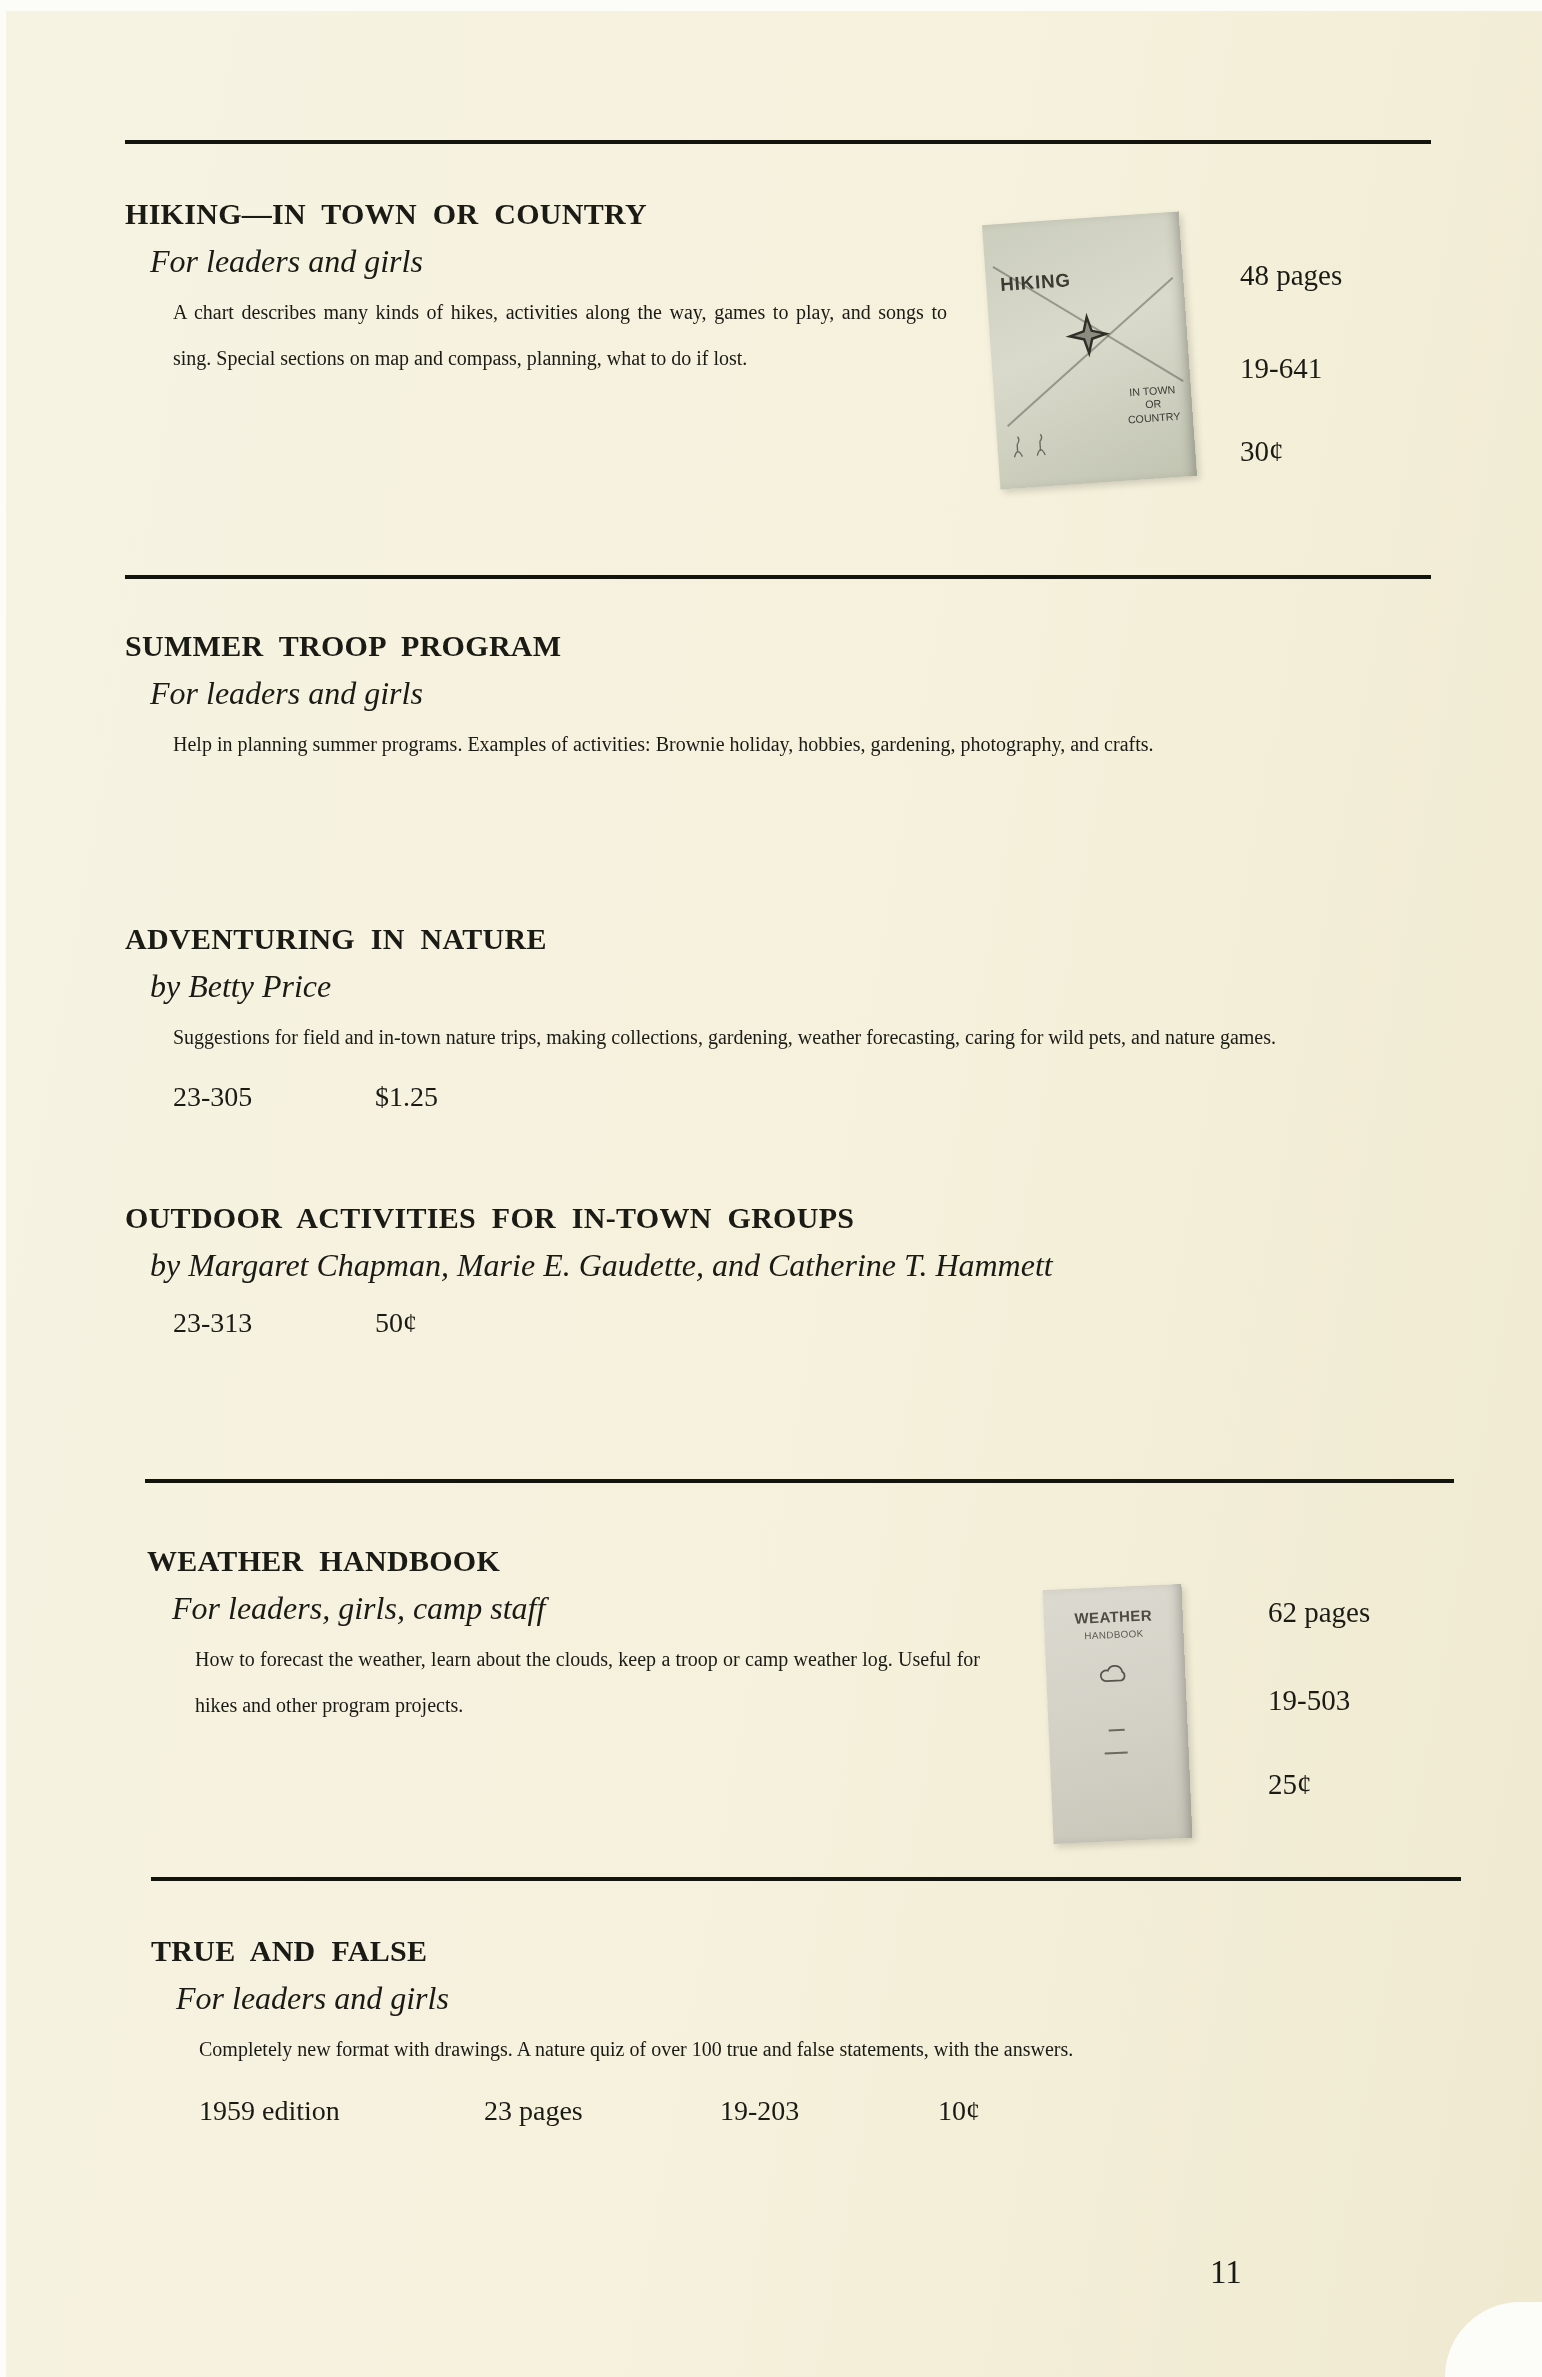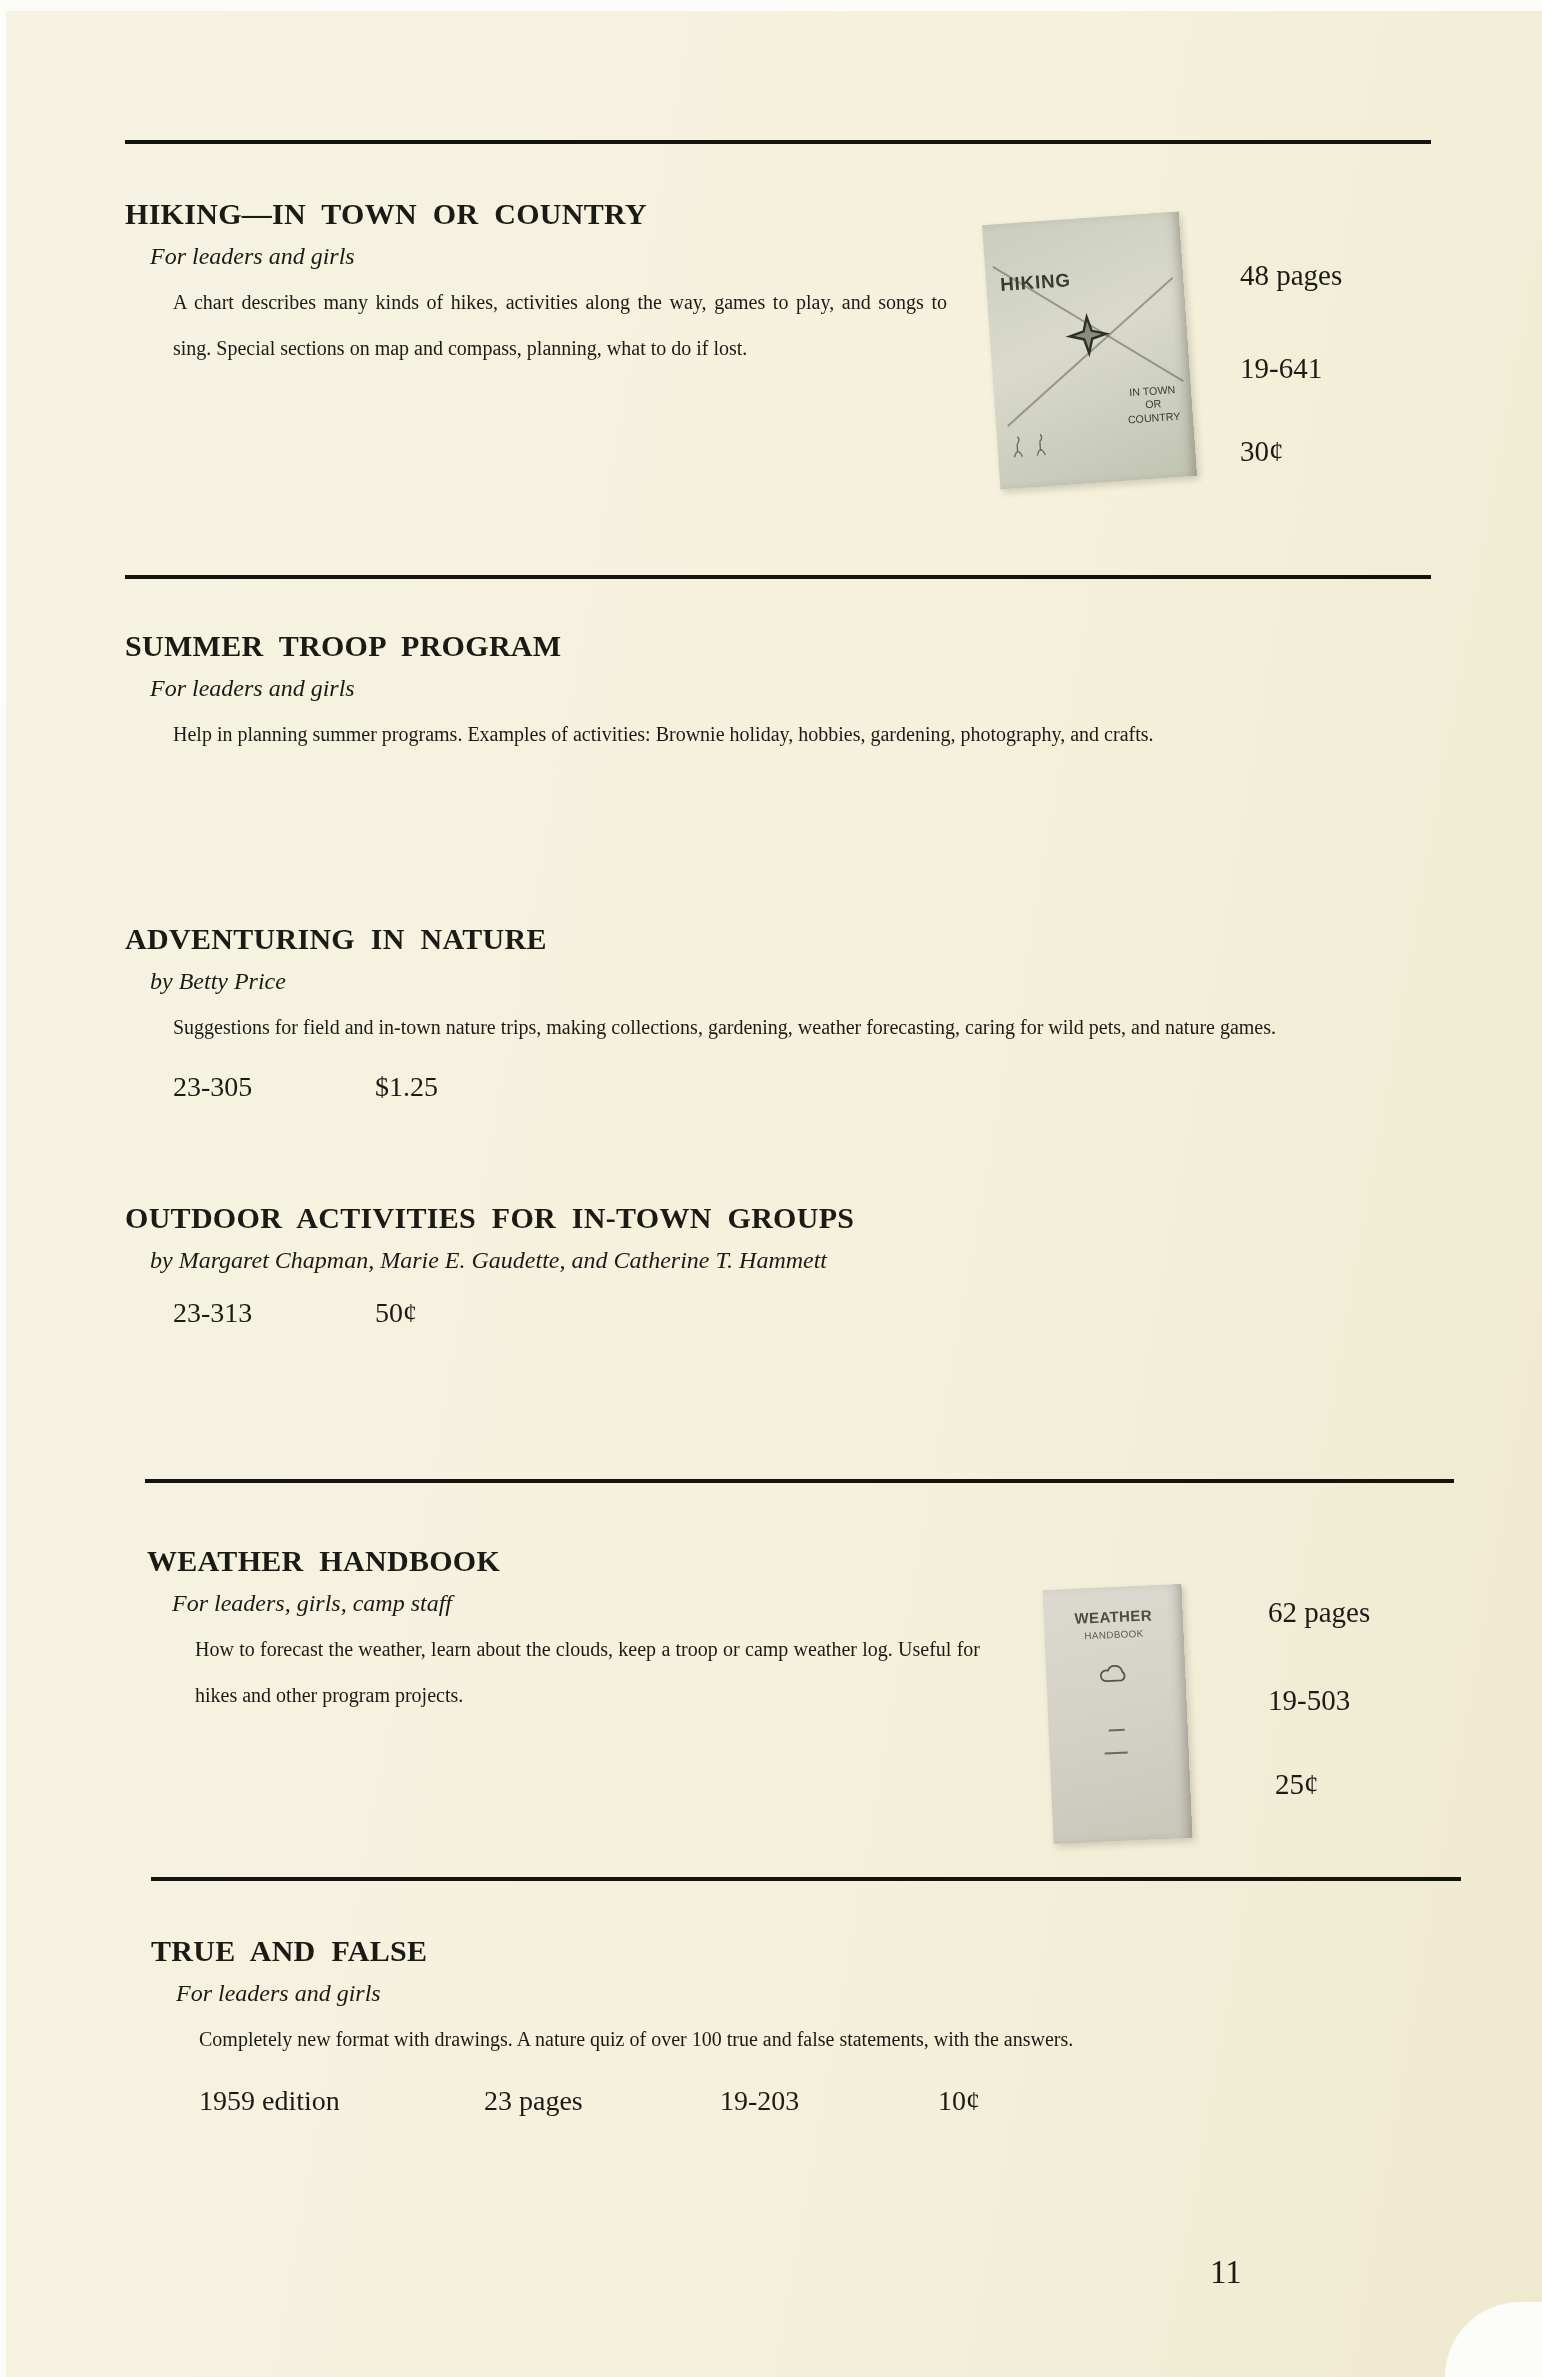--- a/index.html
+++ b/index.html
@@ -22,21 +22,21 @@
   #rule-1 { top: 140px; left: 125px; width: 1306px; }
   #rule-2 { top: 575px; left: 125px; width: 1306px; }
   #rule-3 { top: 1479px; left: 145px; width: 1309px; }
   #rule-4 { top: 1877px; left: 151px; width: 1310px; }
 
   .entry { position: absolute; }
   .title {
     margin: 0; font-size: 30px; font-weight: bold;
     word-spacing: 8px; letter-spacing: 0.3px;
   }
-  .byline { margin: 12.4px 0 0 25px; font-size: 24px; font-style: italic; }
+  .byline { margin: 12.4px 0 0 25px; font-size: 32px; font-style: italic; }
   .desc { margin: 9px 0 0 48px; font-size: 20px; line-height: 46px; text-align: justify; }
   .meta { margin: 23px 0 0 48px; font-size: 28px; white-space: nowrap; }
   .meta span { display: inline-block; }
 
   #entry-hiking { top: 197px; left: 125px; width: 1332px; }
   #entry-hiking .desc { width: 774px; }
   #entry-summer { top: 629px; left: 125px; width: 1332px; }
   #entry-summer .desc { width: 1282px; }
   #entry-summer .meta span:nth-child(1) { width: 234px; }
   #entry-summer .meta span:nth-child(2) { width: 189px; }
@@ -57,21 +57,21 @@
 
   .side { position: absolute; font-size: 29px; width: 195px; }
   .side div { position: absolute; left: 0; white-space: nowrap; }
   #entry-hiking .side { left: 1115px; top: 0; }
   #entry-hiking .side .v-pages { top: 62px; }
   #entry-hiking .side .v-code  { top: 155px; }
   #entry-hiking .side .v-price { top: 238px; }
   #entry-weather .side { left: 1121px; top: 0; }
   #entry-weather .side .v-pages { top: 52px; }
   #entry-weather .side .v-code  { top: 140px; }
-  #entry-weather .side .v-price { top: 224px; margin-left: 7px; }
+  #entry-weather .side .v-price { top: 224px; }
 
   .cover {
     position: absolute;
     box-shadow: inset -9px 0 12.4px -7px rgba(0,0,0,.3), 2.7px 3.6px 7px rgba(0,0,0,.15);
     font-family: "Liberation Sans", "DejaVu Sans", sans-serif;
     color: #3b3b33;
   }
   .cover-hiking {
     left: 866px; top: 21px; width: 197px; height: 265px;
     transform: rotate(-4deg);

